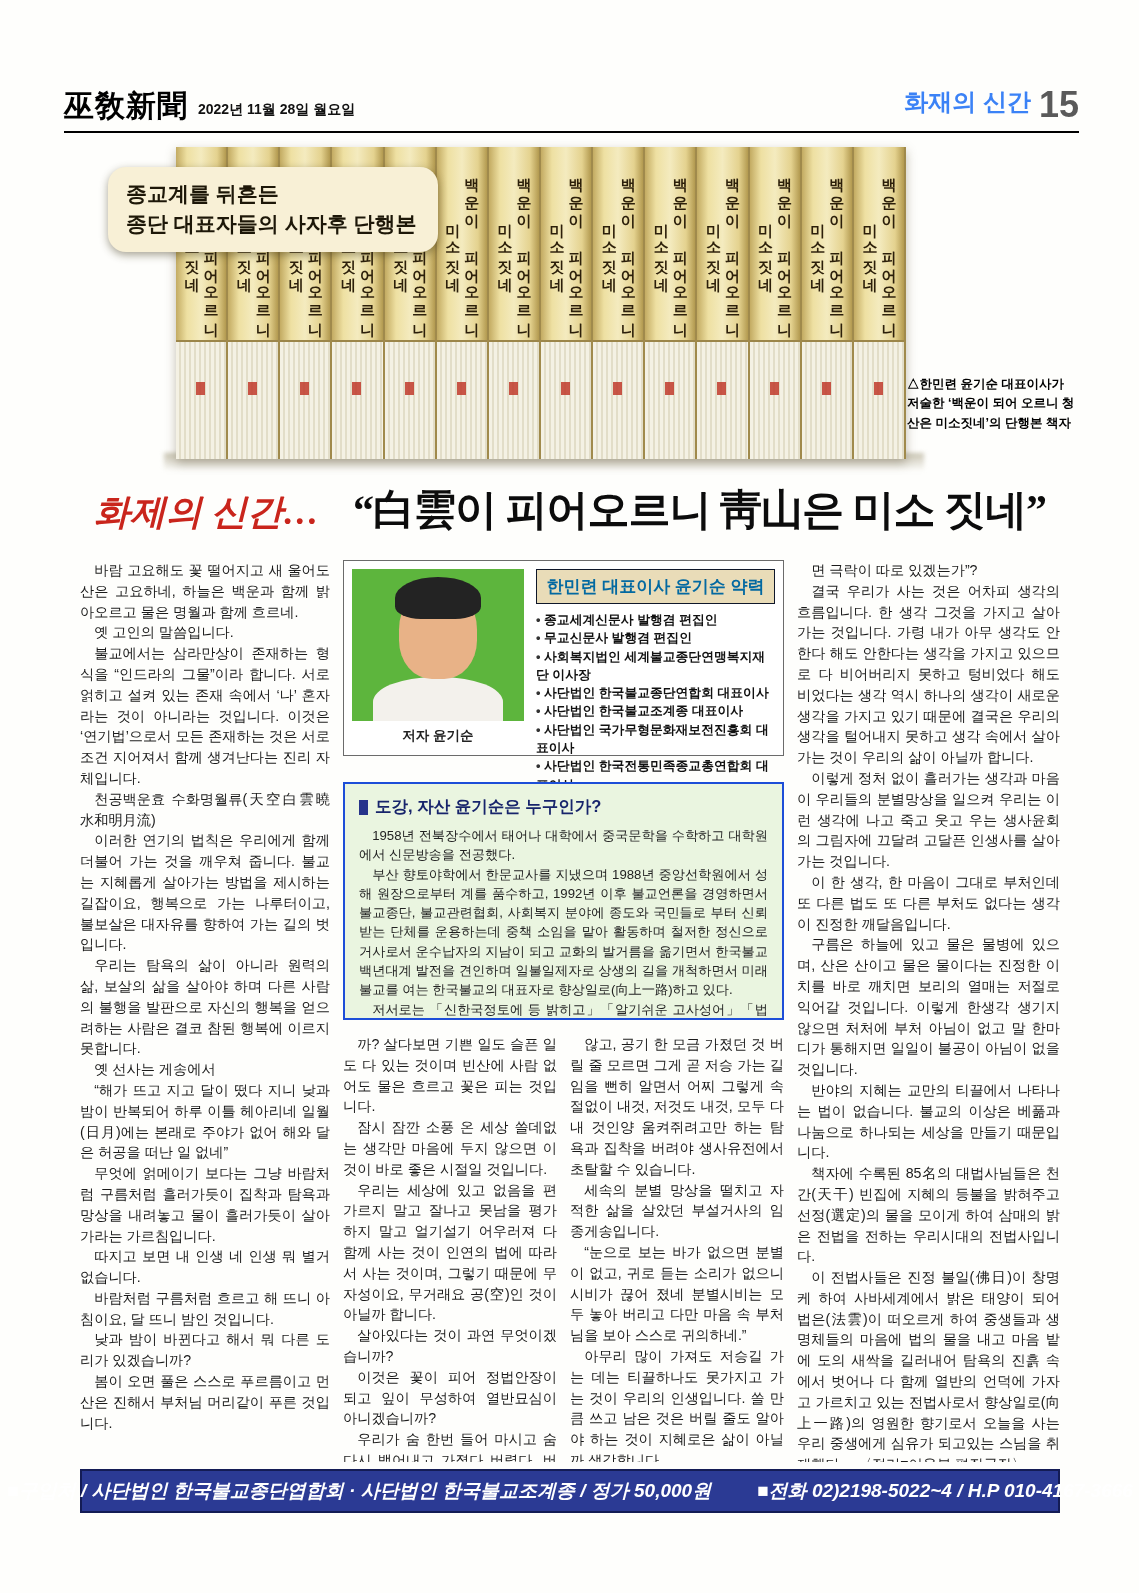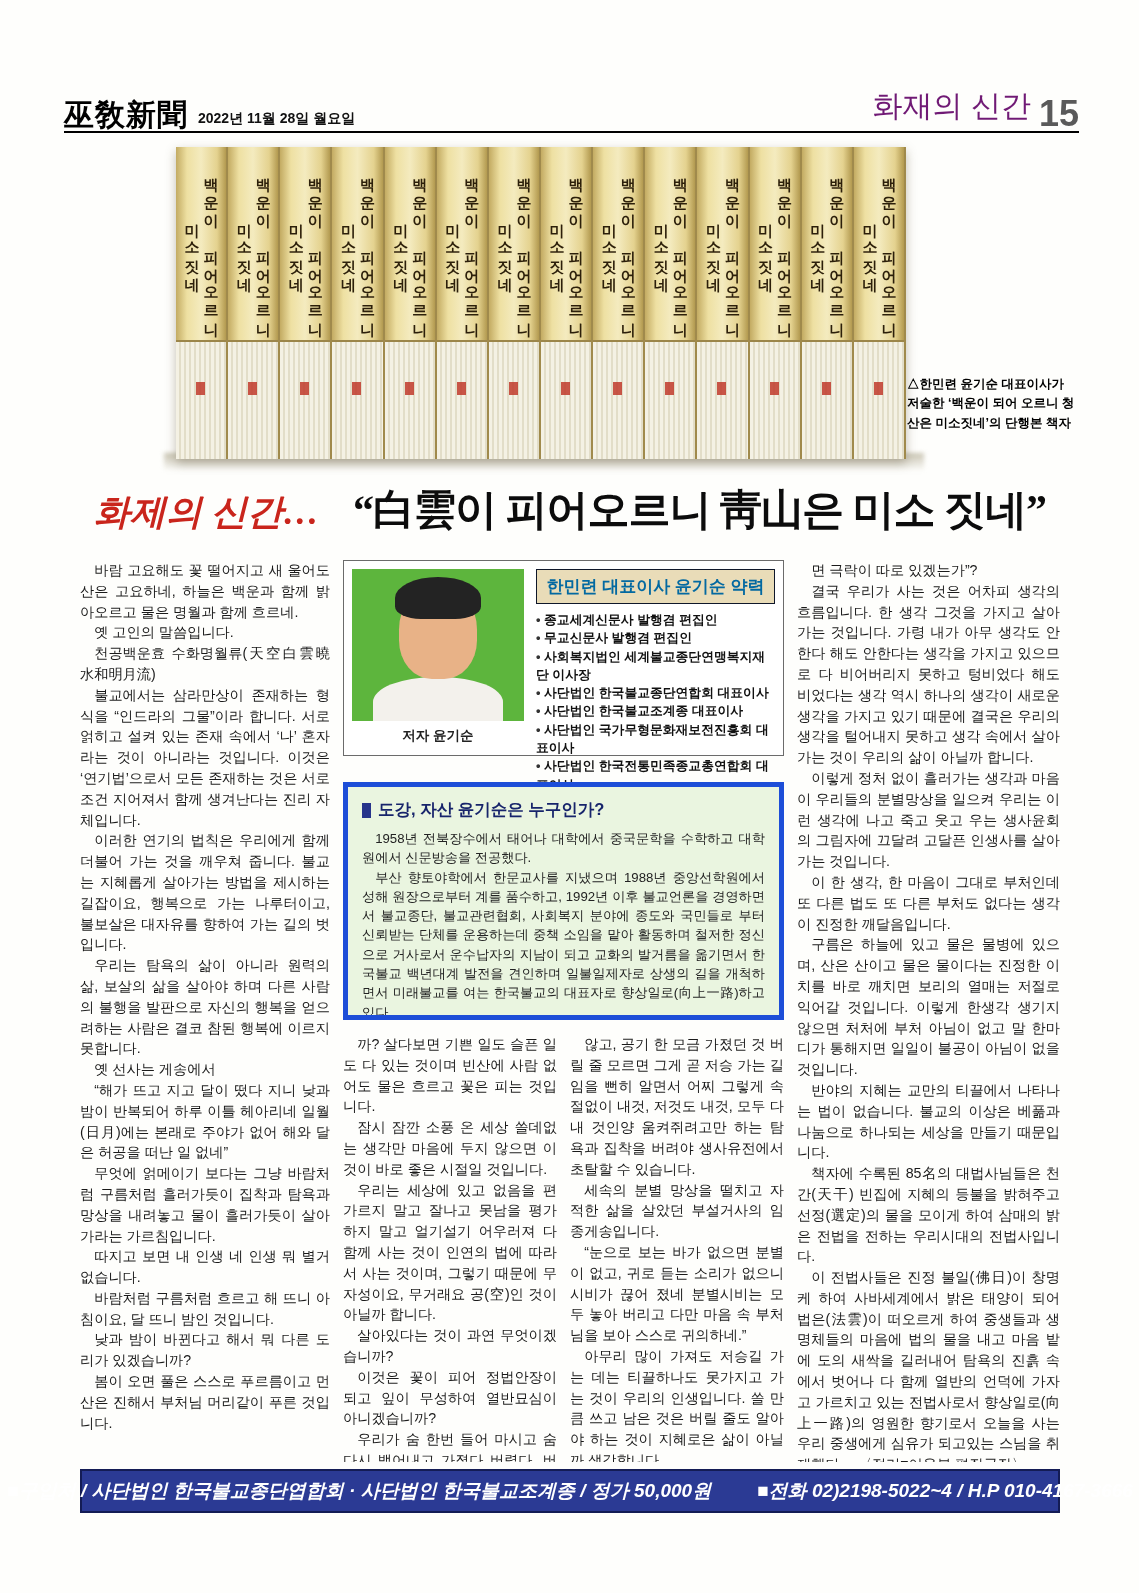--- a/index.html
+++ b/index.html
@@ -10,21 +10,21 @@
   }
 
   
   .header { position:absolute; top:86px; left:64px; right:60px;
     display:flex; justify-content:space-between; align-items:flex-end; }
   .masthead-wrap { display:flex; align-items:flex-end; gap:10px; }
   .masthead { font-family:"Liberation Serif", serif; font-weight:bold;
     font-size:30px; letter-spacing:1px; color:#000; line-height:1; }
   .pub-date { font-size:14px; font-weight:bold; color:#111; padding-bottom:2px; }
   .section-wrap { display:flex; align-items:flex-end; gap:8px; }
-  .section-label { color:#701a75; font-weight:normal; font-size:30px; padding-bottom:3px; }
+  .section-label { color:#3b82f6; font-weight:bold; font-size:24px; padding-bottom:3px; }
   .page-number { font-size:36px; color:#5a5a5a; font-weight:bold; line-height:.85; }
   .header-rule { position:absolute; top:131px; left:64px; right:60px;
     height:2px; background:#000; }
 
   
   .photo-wrap { position:absolute; top:147px; left:64px; right:60px; height:318px; }
   .shelf { position:absolute; left:112px; top:0; width:730px; height:312px;
     display:flex; overflow:hidden; background:#efe9d2;
     box-shadow:0 4px 10px rgba(80,70,40,.35); }
   .spine { flex:1 1 0; display:flex; flex-direction:column;
@@ -80,21 +80,21 @@
   .portrait-caption { text-align:center; font-size:13.5px; font-weight:bold;
     color:#222; padding-top:6px; }
   .profile-right { flex:1; display:flex; flex-direction:column; }
   .profile-title { background:#e9dcb8; border:1px solid #0f172a; text-align:center;
     font-size:17px; font-weight:bold; color:#0369a1; padding:5px 0; margin-bottom:7px; }
   .profile-items { font-size:12.8px; line-height:18.3px; color:#111; font-weight:bold; }
   .profile-items div { text-indent:0; }
   .profile-items div::before { content:"• "; color:#333; }
 
   
-  .who-box { margin-top:26px; background:#eaf5e0; border:5px solid #1d4ed8;
+  .who-box { margin-top:26px; background:#eaf5e0; border:2px solid #1d4ed8;
     padding:12px 14px 10px; height:238px; flex:none; overflow:hidden; }
   .who-title { font-size:16.5px; font-weight:bold; color:#17246b; margin-bottom:8px;
     display:flex; align-items:center; gap:7px; }
   .who-title .sq { width:9px; height:15px; background:#27348b; display:inline-block; flex:none; }
   .who-body { font-size:13.2px; line-height:19.3px; text-align:justify; color:#222; }
   .who-body p { text-indent:1em; margin:0; }
 
   
   .footer-banner { position:absolute; top:1469px; left:80px; right:79px; height:44px;
     background:#2b3a94; border:2px solid #141c55; color:#fff;
@@ -169,35 +169,39 @@
       </div>
       <div class="spine">
         <div class="spine-top">백운이 피어오르니 미소짓네</div>
         <div class="spine-bottom"></div>
       </div>
       <div class="spine">
         <div class="spine-top">백운이 피어오르니 미소짓네</div>
         <div class="spine-bottom"></div>
       </div>
     </div>
+  <div class="photo-label">
+    <div>종교계를 뒤흔든</div>
+    <div>종단 대표자들의 사자후 단행본</div>
+  </div>
   <div class="photo-caption">△한민련 윤기순 대표이사가 저술한 ‘백운이 되어 오르니 청산은 미소짓네’의 단행본 책자</div>
 </div>
 
 <div class="headline-row">
   <span class="kicker">화제의 신간…</span>
   <span class="main-title">“白雲이 피어오르니 靑山은 미소 짓네”</span>
 </div>
 
 <div class="body-grid">
 
   <div class="col col-1">
       <p>바람 고요해도 꽃 떨어지고 새 울어도 산은 고요하네, 하늘은 백운과 함께 밝아오르고 물은 명월과 함께 흐르네.</p>
       <p>옛 고인의 말씀입니다.</p>
+      <p>불교에서는 삼라만상이 존재하는 형식을 “인드라의 그물”이라 합니다. 서로 얽히고 설켜 있는 존재 속에서 ‘나’ 혼자라는 것이 아니라는 것입니다. 이것은 ‘연기법’으로서 모든 존재하는 것은 서로 조건 지어져서 함께 생겨난다는 진리 자체입니다.</p>
       <p>천공백운효 수화명월류(天空白雲曉 水和明月流)</p>
-      <p>불교에서는 삼라만상이 존재하는 형식을 “인드라의 그물”이라 합니다. 서로 얽히고 설켜 있는 존재 속에서 ‘나’ 혼자라는 것이 아니라는 것입니다. 이것은 ‘연기법’으로서 모든 존재하는 것은 서로 조건 지어져서 함께 생겨난다는 진리 자체입니다.</p>
       <p>이러한 연기의 법칙은 우리에게 함께 더불어 가는 것을 깨우쳐 줍니다. 불교는 지혜롭게 살아가는 방법을 제시하는 길잡이요, 행복으로 가는 나루터이고, 불보살은 대자유를 향하여 가는 길의 벗입니다.</p>
       <p>우리는 탐욕의 삶이 아니라 원력의 삶, 보살의 삶을 살아야 하며 다른 사람의 불행을 발판으로 자신의 행복을 얻으려하는 사람은 결코 참된 행복에 이르지 못합니다.</p>
       <p>옛 선사는 게송에서</p>
       <p>“해가 뜨고 지고 달이 떴다 지니 낮과 밤이 반복되어 하루 이틀 헤아리네 일월(日月)에는 본래로 주야가 없어 해와 달은 허공을 떠난 일 없네”</p>
       <p>무엇에 얽메이기 보다는 그냥 바람처럼 구름처럼 흘러가듯이 집착과 탐욕과 망상을 내려놓고 물이 흘러가듯이 살아가라는 가르침입니다.</p>
       <p>따지고 보면 내 인생 네 인생 뭐 별거 없습니다.</p>
       <p>바람처럼 구름처럼 흐르고 해 뜨니 아침이요, 달 뜨니 밤인 것입니다.</p>
       <p>낮과 밤이 바뀐다고 해서 뭐 다른 도리가 있겠습니까?</p>
       <p>봄이 오면 풀은 스스로 푸르름이고 먼 산은 진해서 부처님 머리같이 푸른 것입니다.</p>
     </div>

